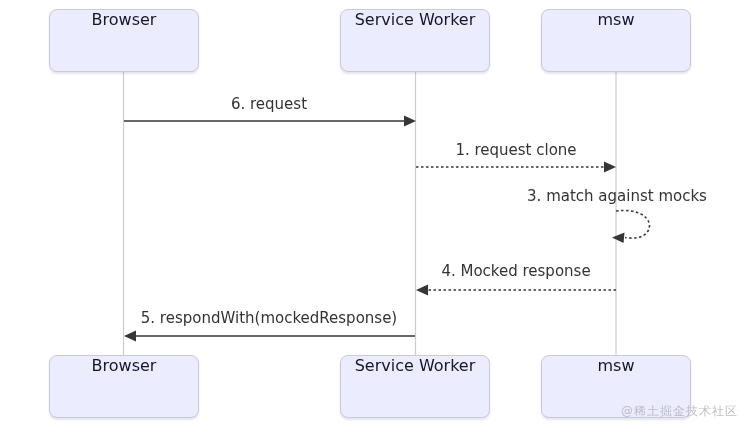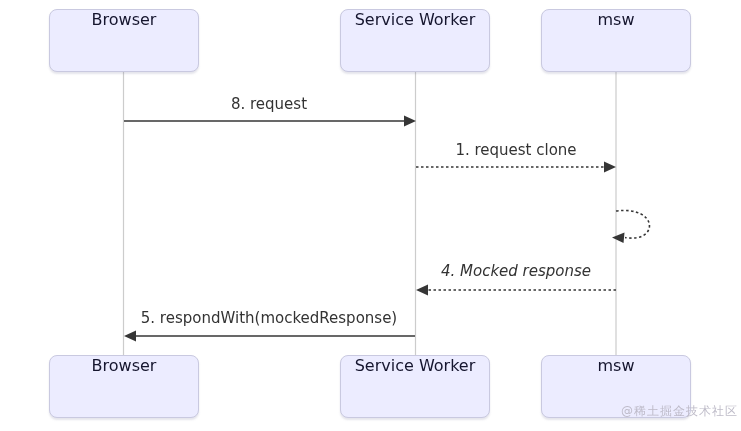--- a/index.html
+++ b/index.html
@@ -92,20 +92,21 @@
   <div class="actor-box" style="left:49px; top:355px;">
     <span class="actor-label">Browser</span>
   </div>
   <div class="actor-box" style="left:340px; top:355px;">
     <span class="actor-label">Service Worker</span>
   </div>
   <div class="actor-box" style="left:541px; top:355px;">
     <span class="actor-label">msw</span>
   </div>
 
-  <div class="msg-label" style="left:269px; top:95px;">8. request</div>
+  <div class="msg-label" style="left:269px; top:95px;">6. request</div>
   <div class="msg-label" style="left:516px; top:141px;">1. request clone</div>
-  <div class="msg-label" style="left:516px; top:262px;font-style:italic;">4. Mocked response</div>
+  <div class="msg-label" style="left:617px; top:187px;">3. match against mocks</div>
+  <div class="msg-label" style="left:516px; top:262px;">4. Mocked response</div>
   <div class="msg-label" style="left:269px; top:309px;text-align:center;">5. respondWith(mockedResponse)</div>
 
   <div class="watermark">@稀土掘金技术社区</div>
 
 </div>
 
 </body></html>

